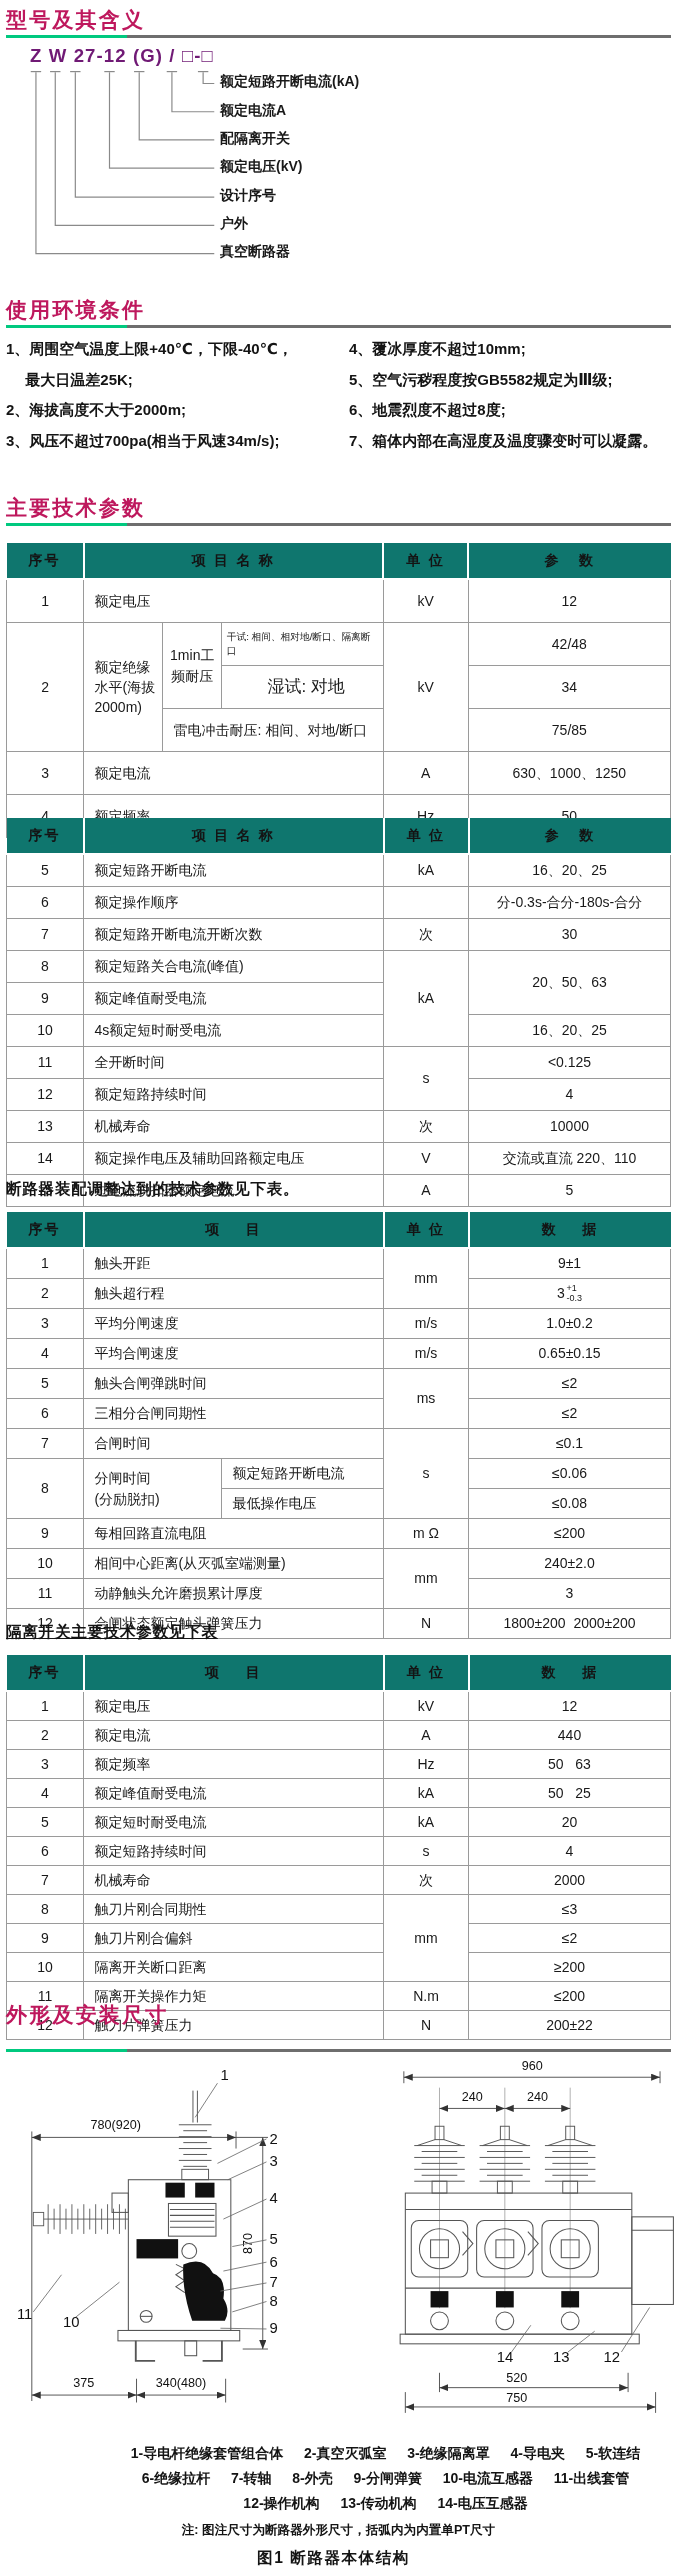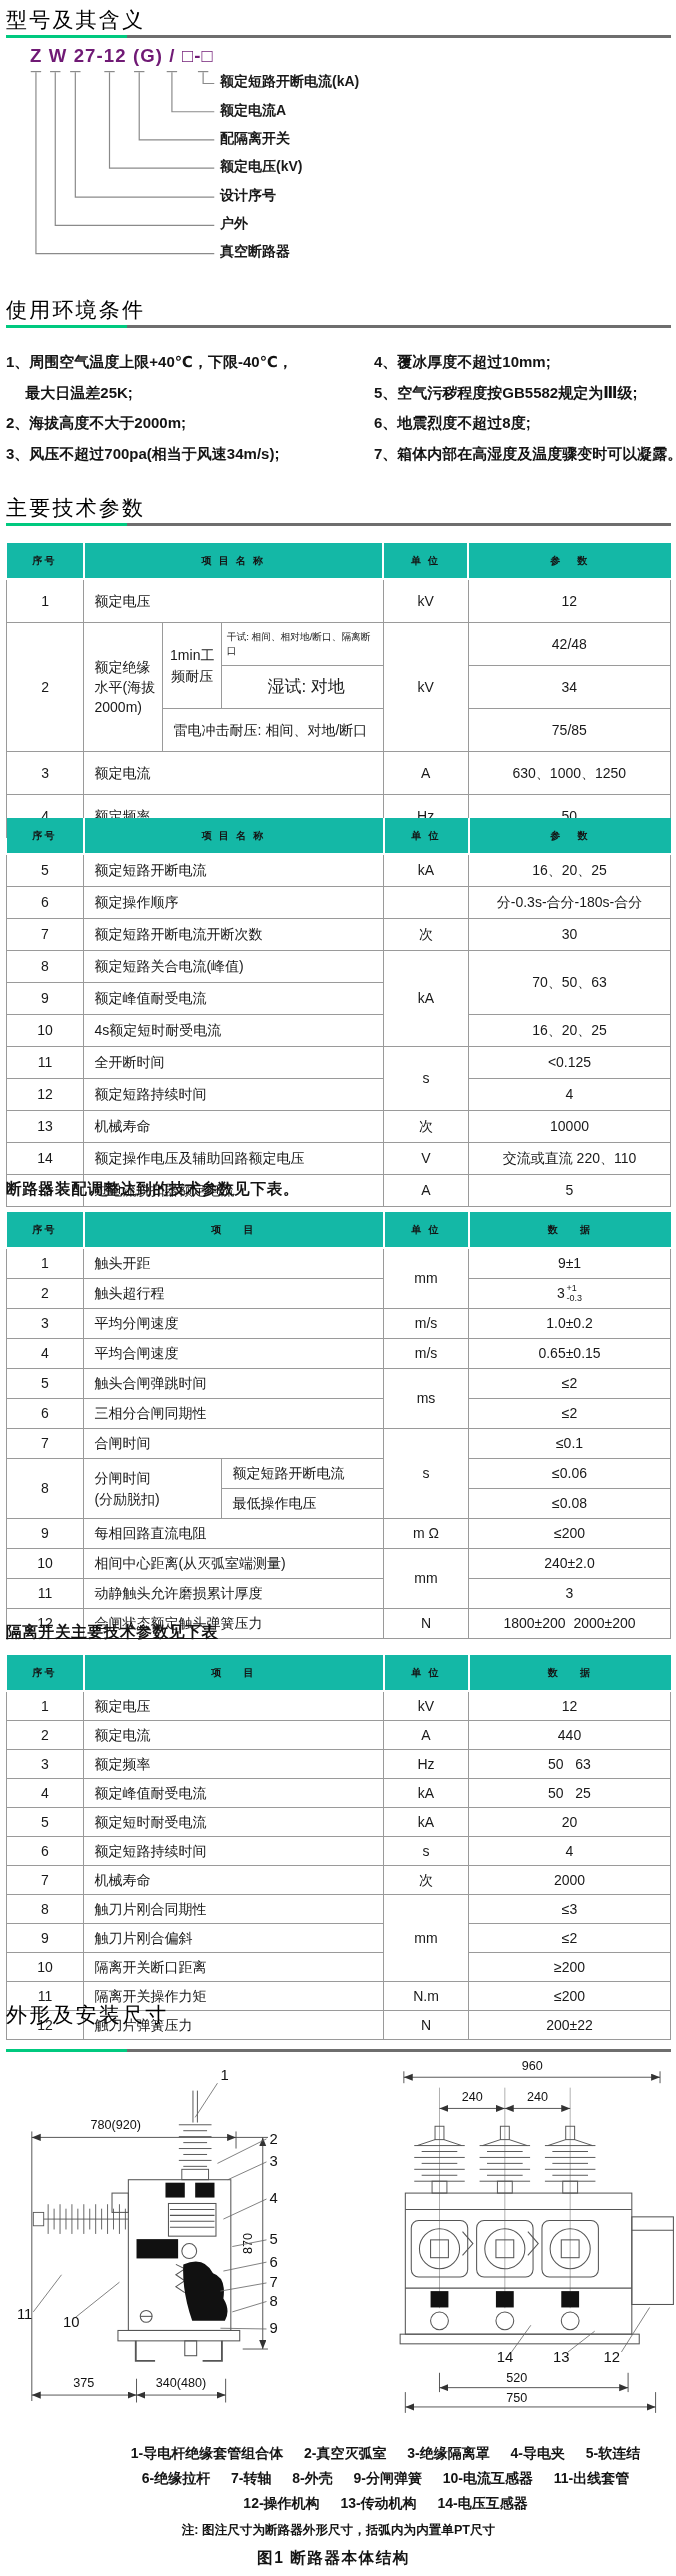--- a/index.html
+++ b/index.html
@@ -2,33 +2,33 @@
 <html style="font-size:12px"><head>
 <meta charset="utf-8">
 <style>
   html,body{margin:0;padding:0;}
   body{
     width:677px;height:2576px;position:relative;overflow:hidden;
     background:#ffffff;color:#141414;
     font-family:"Liberation Sans","DejaVu Sans",sans-serif;
   }
   .abs{position:absolute;}
-  .sec-title{font-size:21px;font-weight:normal;letter-spacing:2.2px;color:#000000;}
+  .sec-title{font-size:21px;font-weight:bold;letter-spacing:2.2px;color:#be185d;}
   .rule{width:665px;height:3px;background:linear-gradient(to right,#00c97f 0 121px,#6e6e6e 121px 100%);}
   
   .model-code{font-size:18.6px;font-weight:bold;letter-spacing:1.1px;color:#701a75;}
   .ladder-label{position:absolute;left:190px;font-size:14px;font-weight:600;white-space:nowrap;color:#191919;}
   
   .env-grid{width:665px;display:grid;grid-template-columns:343px 321px;font-size:15px;font-weight:600;}
   .env-line{height:30.5px;line-height:30.5px;white-space:nowrap;}
   .env-indent{padding-left:19.3px;}
   
   table.spec{border-collapse:collapse;table-layout:fixed;width:665px;}
   table.spec th{
-    background:#14b8a6;font-size:10px;font-weight:600;height:33px;
+    background:#0f766e;font-size:14px;font-weight:600;height:33px;
     letter-spacing:2.2px;white-space:pre;border:0;border-left:2.2px solid #fff;border-bottom:2.2px solid #fff;
   }
   table.spec th:first-child{border-left:0;}
   table.spec td{
     border:1.5px solid #9a9a9a;font-size:14px;text-align:center;vertical-align:middle;
     padding:1.5px 3px;line-height:1.45;color:#191919;
   }
   table.spec td.c-name{text-align:left;padding-left:10.4px;}
   table.spec td.small{font-size:9.7px;padding-left:4.5px;}
   .t1 td{height:39px;}
@@ -78,21 +78,21 @@
   <div class="ladder-label" style="top:57px;">额定电流A</div>
   <div class="ladder-label" style="top:85px;">配隔离开关</div>
   <div class="ladder-label" style="top:113px;">额定电压(kV)</div>
   <div class="ladder-label" style="top:142px;">设计序号</div>
   <div class="ladder-label" style="top:170px;">户外</div>
   <div class="ladder-label" style="top:198px;">真空断路器</div>
 </div>
 
 <div class="abs sec-title" style="left:6px;top:296px;">使用环境条件</div>
 <div class="abs rule" style="left:6px;top:325px;"></div>
-<div class="abs env-grid" style="left:6px;top:347px;gap:25px;">
+<div class="abs env-grid" style="left:6px;top:334px;">
   <div>
     <div class="env-line">1、周围空气温度上限+40℃，下限-40℃，</div>
     <div class="env-line env-indent">最大日温差25K;</div>
     <div class="env-line">2、海拔高度不大于2000m;</div>
     <div class="env-line">3、风压不超过700pa(相当于风速34m/s);</div>
   </div>
   <div>
     <div class="env-line">4、覆冰厚度不超过10mm;</div>
     <div class="env-line">5、空气污秽程度按GB5582规定为Ⅲ级;</div>
     <div class="env-line">6、地震烈度不超过8度;</div>
@@ -185,21 +185,21 @@
   <tr>
     <td>7</td>
     <td class="c-name">额定短路开断电流开断次数</td>
     <td>次</td>
     <td>30</td>
   </tr>
   <tr>
     <td>8</td>
     <td class="c-name">额定短路关合电流(峰值)</td>
     <td rowspan="3">kA</td>
-    <td rowspan="2">70、50、63</td>
+    <td rowspan="2">20、50、63</td>
   </tr>
   <tr>
     <td>9</td>
     <td class="c-name">额定峰值耐受电流</td>
   </tr>
   <tr>
     <td>10</td>
     <td class="c-name">4s额定短时耐受电流</td>
     <td>16、20、25</td>
   </tr>

